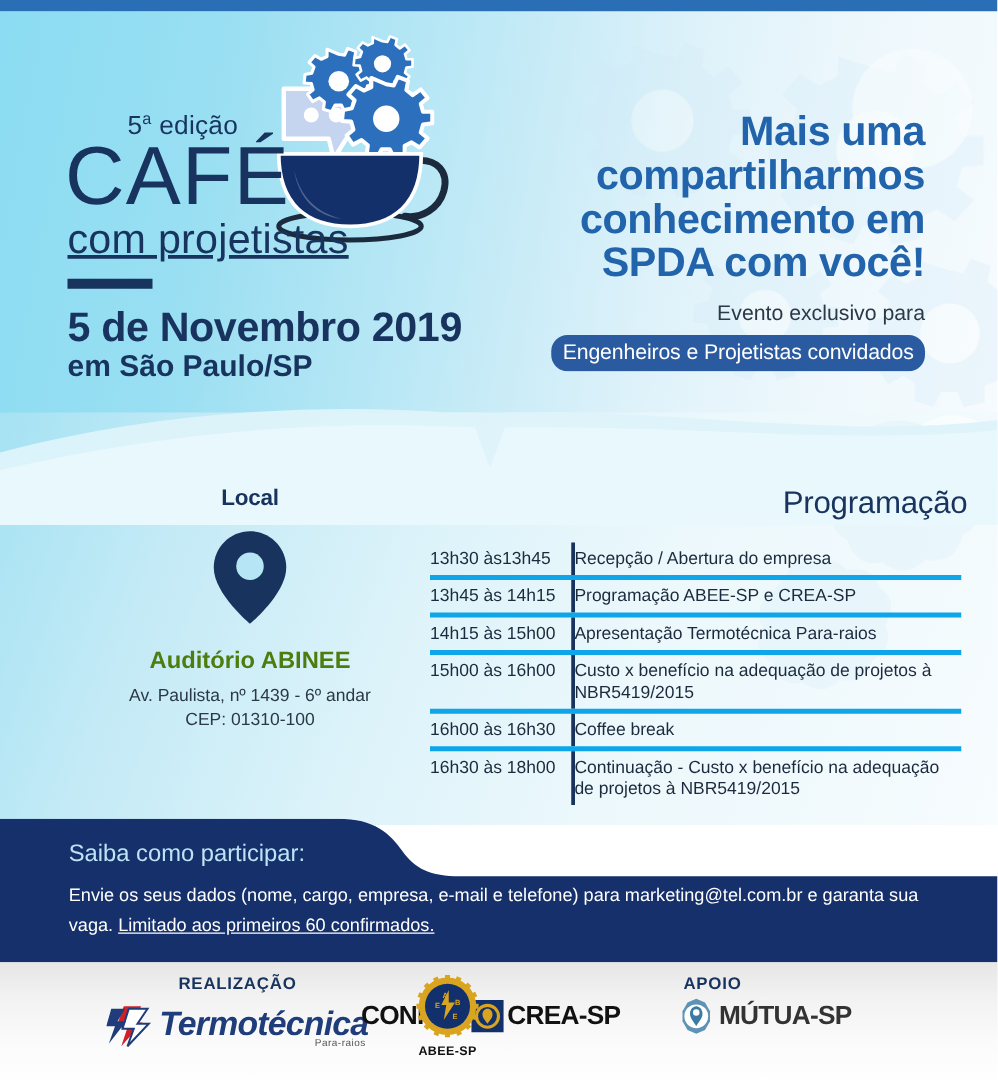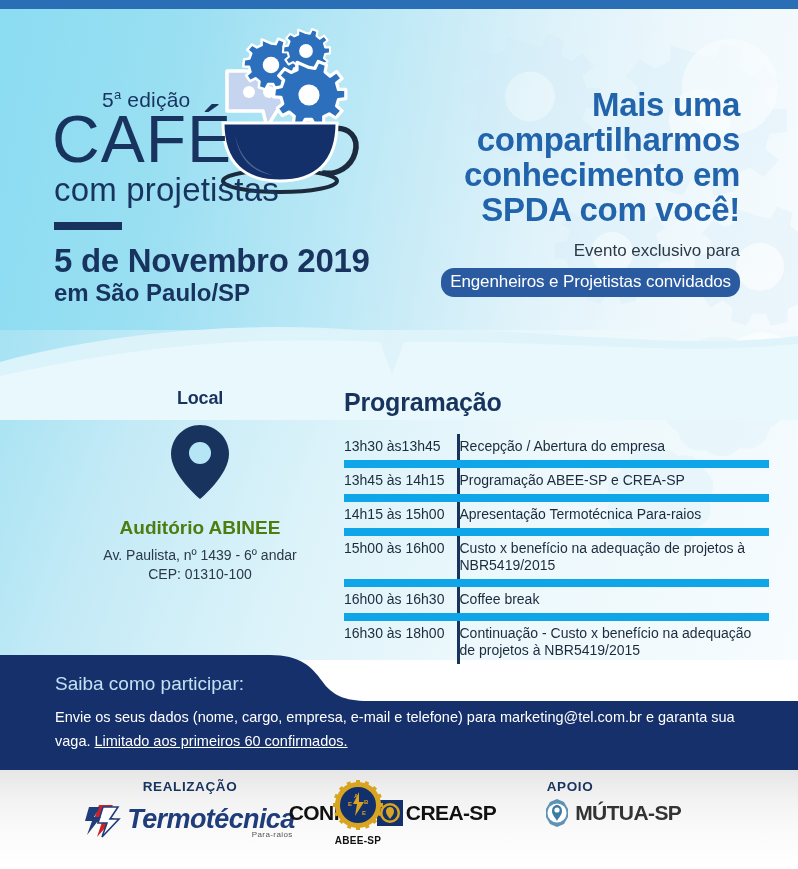--- a/index.html
+++ b/index.html
@@ -27,21 +27,21 @@
   }
 
   
   .logoblock { position:absolute; left:40px; top:78px; width:380px; z-index:10; }
   .edicao { font-size:21px; color:#17335e; letter-spacing:.2px; padding-left:62px; font-weight:400; }
   .edicao sup { font-size:13px; vertical-align:super; }
   .cafe {
     font-size:66px; line-height:62px; color:#17335e; font-weight:400;
     letter-spacing:1px; margin-top:-4px; padding-left:12px;
   }
-  .comproj { font-size:33px; line-height:36px; color:#17335e; font-weight:300; letter-spacing:.2px; padding-left:14px; margin-top:2px;}
+  .comproj { font-size:33px; line-height:36px; color:#17335e; font-weight:300; letter-spacing:.2px; padding-left:14px; margin-top:2px;text-decoration:underline;}
   .rule { width:68px; height:8px; background:#17335e; margin:14px 0 12px 14px; }
   .date { font-size:33px; line-height:37px; color:#17335e; font-weight:bold; padding-left:14px; letter-spacing:-.3px;}
   .city { font-size:24px; line-height:28px; color:#17335e; font-weight:bold; padding-left:14px; }
 
   
   .cupicon { position:absolute; left:205px; top:14px; width:170px; height:175px; z-index:9; }
 
   
   .headline { position:absolute; right:58px; top:78px; width:320px; text-align:right; z-index:10; }
   .headline .hl {
@@ -61,24 +61,24 @@
   }
   .mid-deco { position:absolute; inset:0; opacity:.55; }
 
   .local-col { position:absolute; left:70px; top:388px; width:260px; text-align:center; z-index:12; }
   .sec-title { font-size:18px; font-weight:bold; color:#17335e; letter-spacing:-.2px; }
   .pin { margin:14px auto 10px auto; width:62px; height:78px; }
   .venue { font-size:19px; font-weight:bold; color:#4d7c0f; margin-top:2px; }
   .addr { font-size:14px; color:#2b3947; line-height:19px; margin-top:7px; }
 
   .prog-col { position:absolute; left:344px; top:388px; width:430px; z-index:12; }
-  .prog-title { font-size:25px; font-weight:bold; color:#17335e; text-align:left; margin-bottom:17px; letter-spacing:-.2px;}
+  .prog-title { font-size:25px; font-weight:normal; color:#17335e; text-align:right; margin-bottom:17px; letter-spacing:-.2px;}
   table.sched { border-collapse:collapse; width:425px; table-layout:fixed; }
   table.sched td { vertical-align:top; padding:4px 0 5px 0; color:#1b2b3d; font-size:14px; line-height:17px; }
-  table.sched tr td { border-bottom:8px solid #0ea5e9; }
+  table.sched tr td { border-bottom:4px solid #0ea5e9; }
   table.sched tr:last-child td { border-bottom:none; }
   td.time { width:114px; padding-right:8px; border-right:3px solid #17335e; white-space:nowrap; }
   td.desc { padding-left:10px; }
 
   
   .cta { position:absolute; left:0; top:655px; width:798px; height:115px; z-index:20; }
   .cta-shape { position:absolute; inset:0; }
   .cta-title { position:absolute; left:55px; top:18px; font-size:19px; color:#bfe3f5; z-index:3; }
   .cta-text { position:absolute; left:55px; top:50px; width:700px; font-size:14.5px; line-height:24px; color:#ffffff; z-index:3; }
   .cta-text u { text-decoration:underline; }

